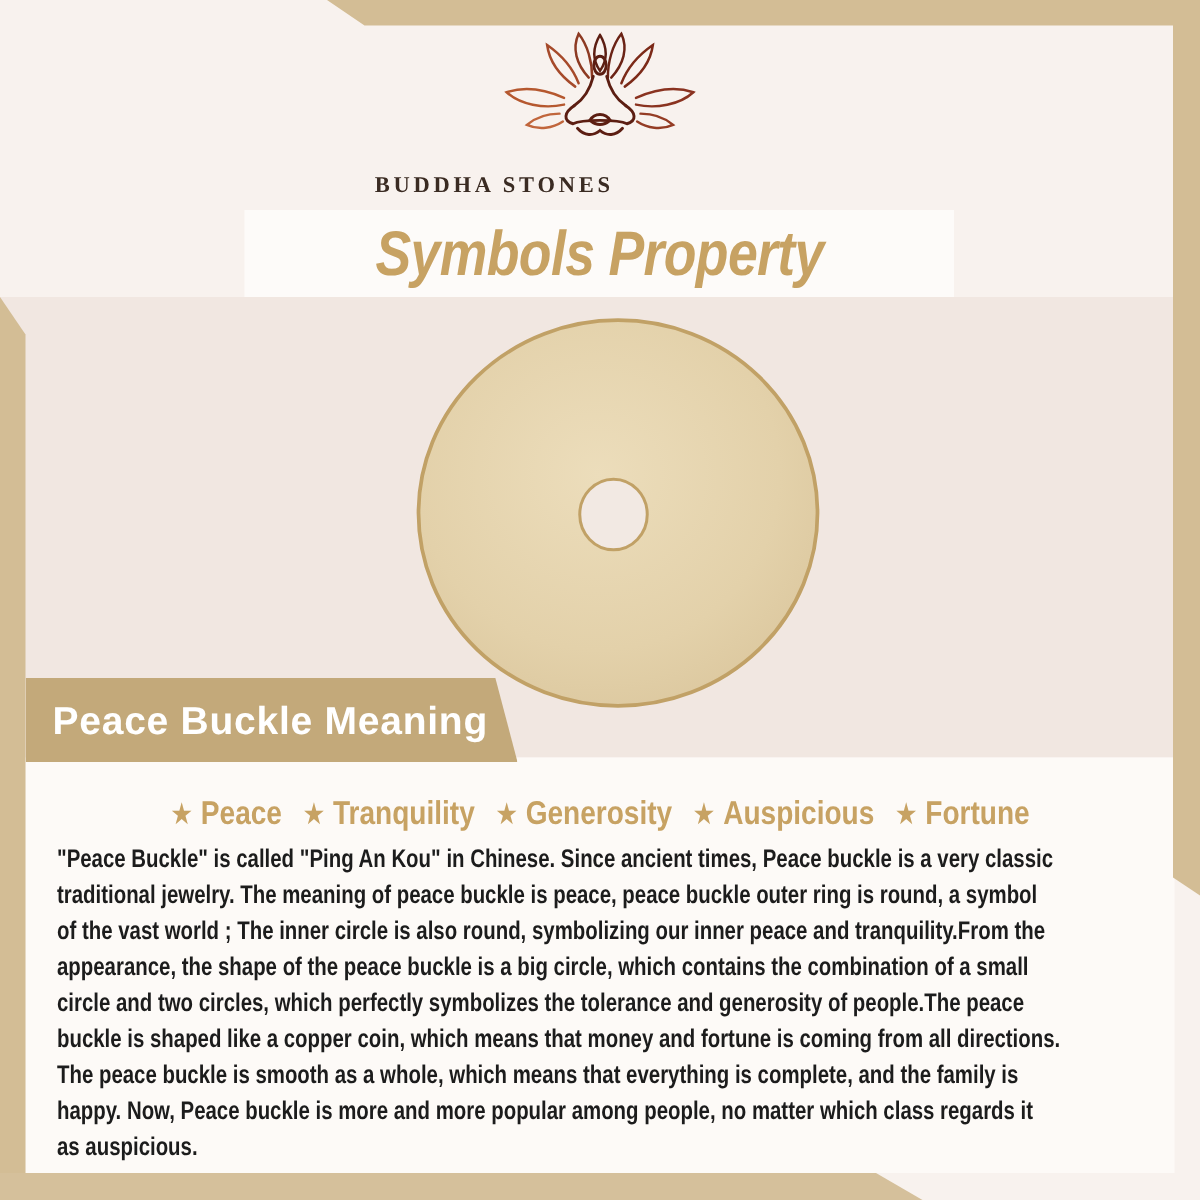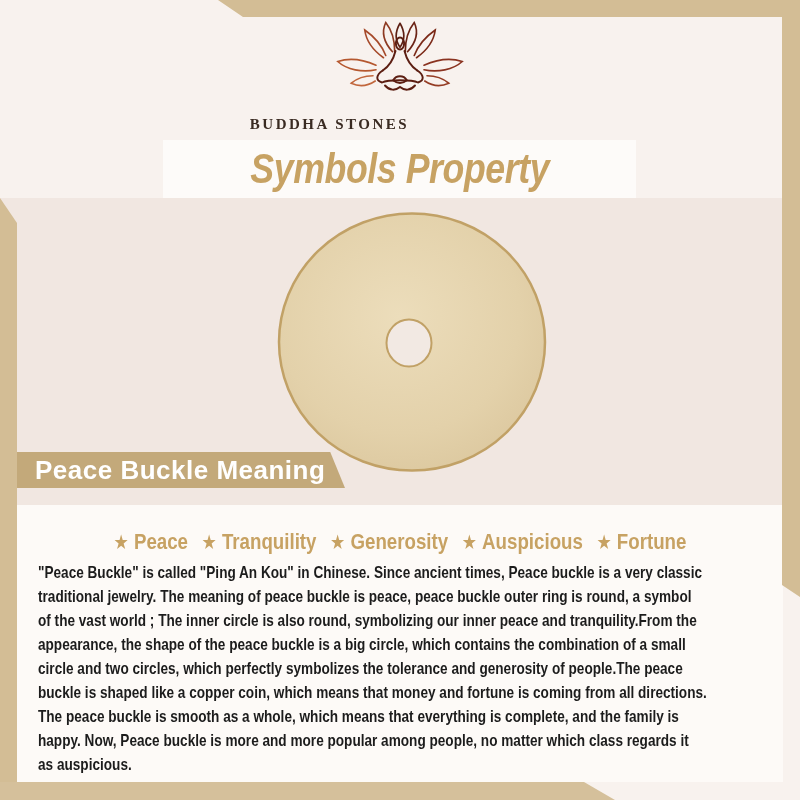--- a/index.html
+++ b/index.html
@@ -14,21 +14,21 @@
   .title-box{position:absolute;left:163px;top:140px;width:473px;height:58px;background:#fdfbf9;
     display:flex;align-items:center;justify-content:center;font-style:italic;}
   .title-text{font-size:42px;font-weight:bold;color:#c7a263;white-space:nowrap;
     transform:scaleX(.85);letter-spacing:-.5px;}
   .brand-name{position:absolute;top:116px;left:0;width:659px;text-align:center;
     font-family:"Liberation Serif", serif;font-size:15px;font-weight:600;
     letter-spacing:2.5px;color:#3a2b22;}
   .logo{position:absolute;left:325px;top:20px;}
   .donut{position:absolute;left:276px;top:211px;}
   
-  .banner{position:absolute;left:17px;top:452px;width:328px;height:36px;background:#c3a97a;
+  .banner{position:absolute;left:17px;top:452px;width:328px;height:56px;background:#c3a97a;
     clip-path:polygon(0 0,95.5% 0,100% 100%,0 100%);display:flex;align-items:center;z-index:4;}
   .banner-label{color:#ffffff;font-size:26px;font-weight:bold;padding-left:18px;
     letter-spacing:.5px;white-space:nowrap;}
   
   .stars-row{position:absolute;top:529px;left:0;width:800px;display:flex;justify-content:center;
     align-items:center;transform:scaleX(.85);z-index:6;}
   .star-group{display:flex;align-items:center;margin:0 8px;}
   .star-glyph{color:#c7a263;font-size:20px;margin-right:6px;}
   .star-word{color:#c7a263;font-size:22px;font-weight:bold;white-space:nowrap;}
   

